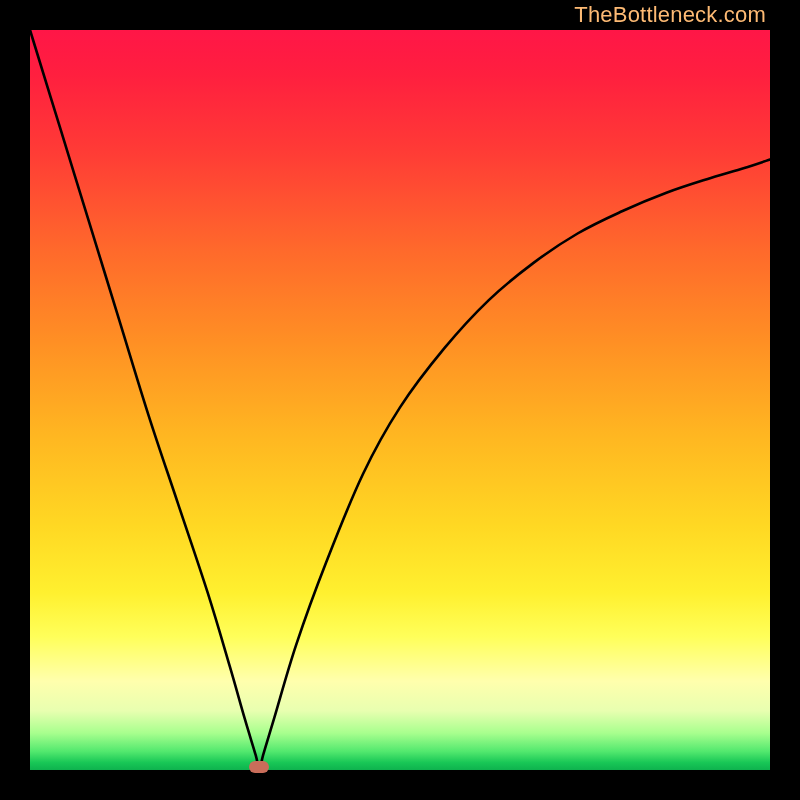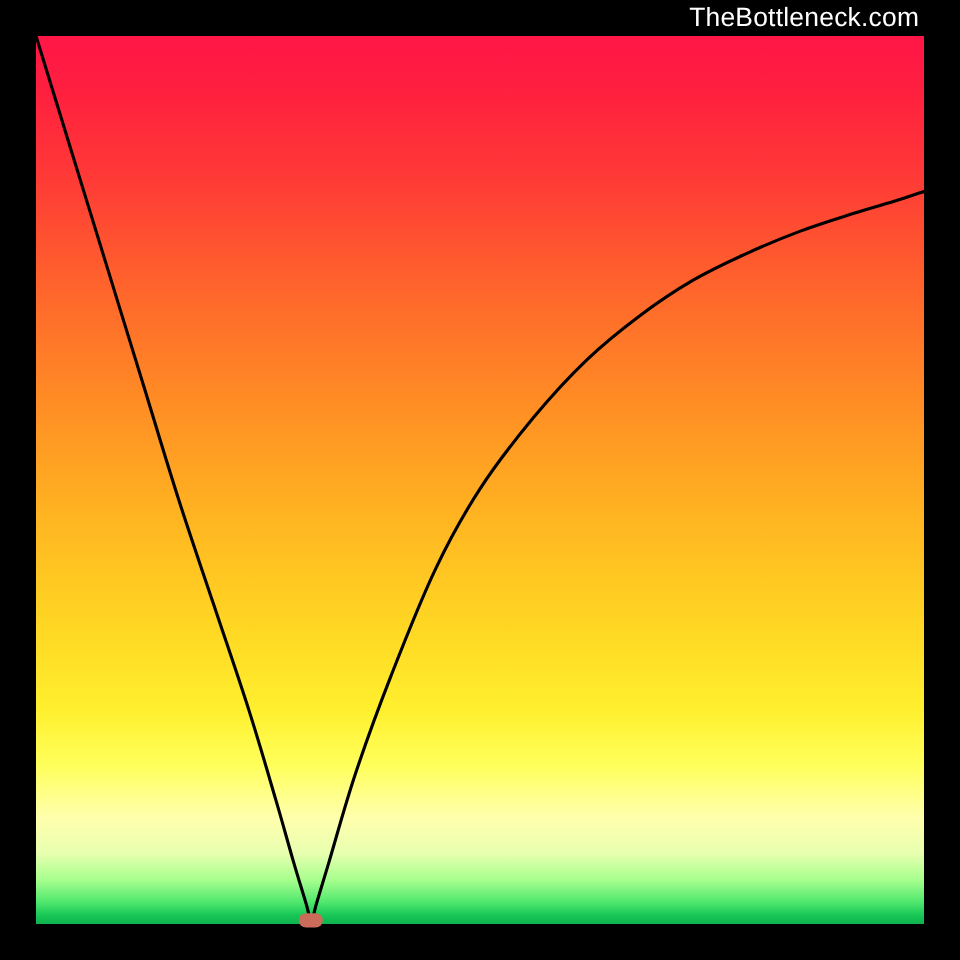--- a/index.html
+++ b/index.html
@@ -40,21 +40,21 @@
       #a8ff8e 95%,
       #52e86e 97.5%,
       #18c756 99%,
       #0eb24e 100%
     );
   }
   .watermark {
     position: absolute;
     top: 2px;
     right: 34px;
-    color: #ffffff;
+    color: #fdba74;
     font-size: 22px;
     font-weight: 500;
     letter-spacing: 0.2px;
     user-select: none;
   }
   svg.curve {
     position: absolute;
     left: 0;
     top: 0;
     width: 740px;

